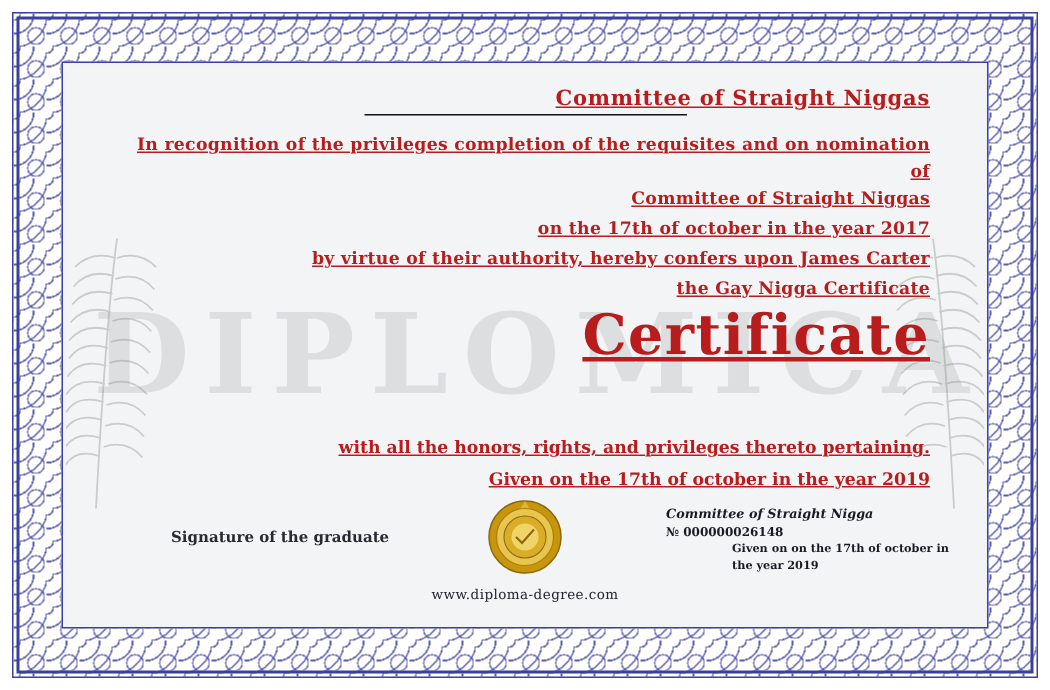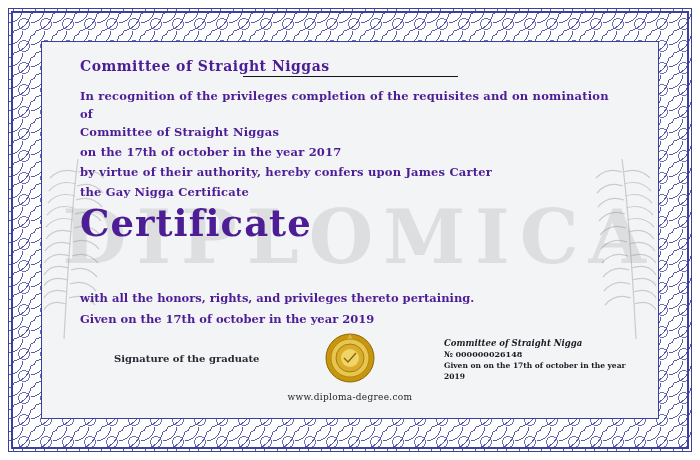--- a/index.html
+++ b/index.html
@@ -98,22 +98,23 @@
     opacity: 0.5;
   }
   .fern-left { left: -6px; top: 110px; }
   .fern-right { right: -6px; top: 110px; transform: scaleX(-1); }
 
   
   .content {
     position: relative;
     z-index: 3;
     padding: 14px 36px 0 36px;
-    text-align: left;
-    color: #4c1d95;
+    text-align: right;
+    color: #b91c1c;
+    text-decoration: underline;
   }
 
   .gothic {
     font-family: "DejaVu Serif", serif;
     font-weight: 700;
   }
 
   .committee-title {
     font-size: 14px;
     letter-spacing: 0.5px;
@@ -178,21 +179,21 @@
     right: 22px;
     bottom: 24px;
     text-align: left;
     width: 190px;
     font-size: 7.5px;
     line-height: 11px;
     color: #1a1a22;
   }
   .issuer-name { font-size: 8.5px; font-weight: 700; font-style: italic; }
   .issuer-number { font-size: 8px; }
-  .issuer-date { font-size: 7.5px; }
+  .issuer-date { font-size: 7.5px; margin-left: 44px; }
 
   .website {
     position: absolute;
     left: 0;
     right: 0;
     bottom: 4px;
     text-align: center;
     font-size: 9px;
     color: #23232b;
     letter-spacing: 0.3px;

